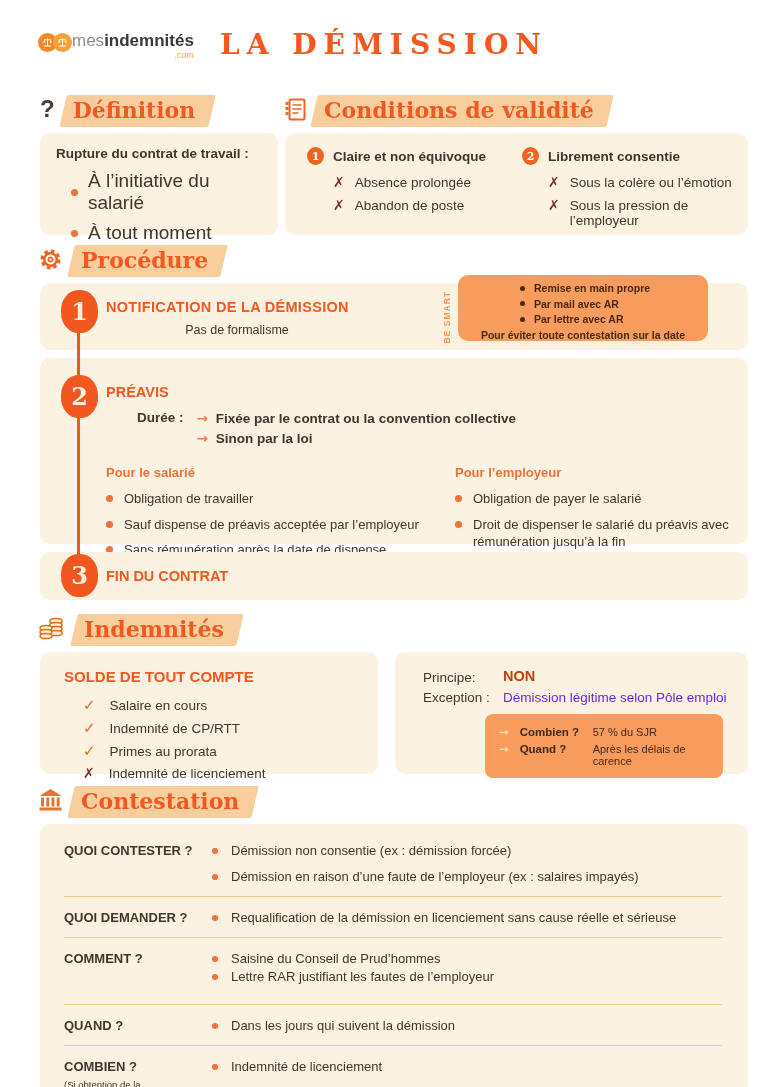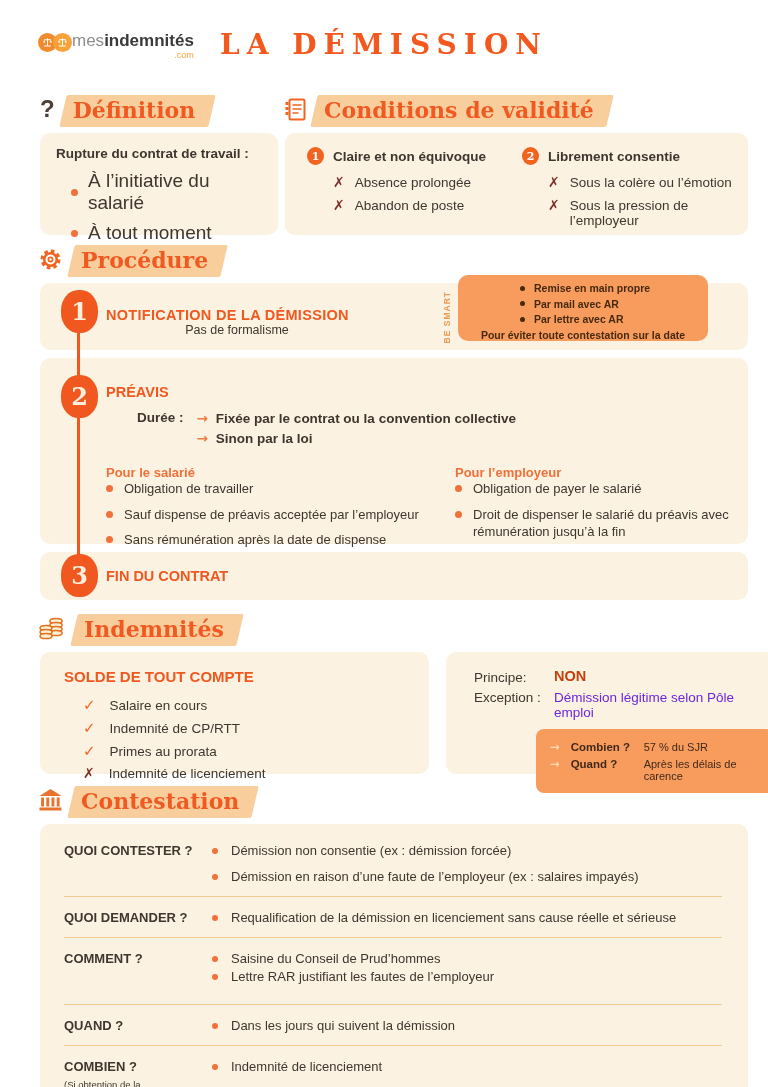--- a/index.html
+++ b/index.html
@@ -53,46 +53,46 @@
   .band{background:#FBF2E2;border-radius:10px;margin:8px 20px 0 40px;position:relative;}
   .band1{height:67px;margin-top:0;}
   .band2{height:186px;}
   .band3{height:48px;}
   .badge{position:absolute;width:37px;height:43px;background:#F0581F;border-radius:47%;color:#FCEFDC;
          font-family:"DejaVu Serif",serif;font-weight:bold;font-size:24px;display:flex;align-items:center;justify-content:center;z-index:2;}
   .band1 .badge{left:21px;top:7px;}
   .band2 .badge{left:21px;top:17px;}
   .band3 .badge{left:21px;top:2px;}
   .vline{position:absolute;left:77px;top:30px;height:250px;width:3px;background:#F0581F;z-index:1;}
-  .step1-title{position:absolute;left:66px;top:24px;color:#F0581F;font-weight:bold;font-size:14.5px;letter-spacing:.3px;}
+  .step1-title{position:absolute;left:66px;top:16px;color:#F0581F;font-weight:bold;font-size:14.5px;letter-spacing:.3px;}
   .step1-sub{position:absolute;left:66px;top:40px;width:262px;text-align:center;font-size:12.5px;}
   .bs-label{position:absolute;left:402px;top:8px;writing-mode:vertical-rl;transform:rotate(180deg);
             color:#EF9A55;font-size:8.5px;font-weight:bold;letter-spacing:1px;}
   .bs-box{position:absolute;left:418px;top:-8px;width:250px;height:66px;background:#F79C5D;border-radius:10px;
           box-sizing:border-box;padding:7px 8px 0;color:#46290F;}
   .bs-item{display:flex;gap:9px;align-items:center;padding-left:54px;font-size:10.5px;font-weight:bold;margin-bottom:3.5px;}
   .bs-dot{width:5px;height:5px;border-radius:50%;background:#46290F;flex:none;}
   .bs-footer{text-align:center;font-size:10.5px;font-weight:bold;margin-top:4px;}
   .step2-title{padding:26px 0 0 66px;color:#F0581F;font-weight:bold;font-size:14.5px;}
   .duree{display:flex;margin:10px 0 0 97px;gap:13px;}
   .duree-label{font-weight:bold;font-size:13.5px;}
   .drow{display:flex;gap:8px;align-items:baseline;font-size:13.5px;font-weight:bold;margin-bottom:4px;}
   .arr{color:#F0793B;font-weight:bold;font-family:"DejaVu Sans",sans-serif;}
   .pv-cols{display:flex;margin:15px 0 0 66px;}
   .pv-col{width:349px;flex:none;}
   .pv-col.emp{width:300px;}
-  .pv-title{color:#F0703A;font-weight:bold;font-size:13px;margin-bottom:0;}
+  .pv-title{color:#F0703A;font-weight:bold;font-size:13px;margin-bottom:10px;}
   .pv-item{display:flex;gap:11px;margin-bottom:8px;font-size:13px;align-items:baseline;line-height:1.35;}
   .pv-item .dot{position:relative;top:-1px;}
   .step3-title{padding:16px 0 0 66px;color:#F0581F;font-weight:bold;font-size:14.5px;}
 
   
   .ind-head{margin:14px 0 0 38px;}
   .cards-row{display:flex;margin:6px 20px 0 40px;gap:17px;}
-  .solde-card{width:389px;flex:none;height:122px;box-sizing:border-box;padding:16px 0 0 24px;}
+  .solde-card{width:338px;flex:none;height:122px;box-sizing:border-box;padding:16px 0 0 24px;}
   .card-title{color:#F0581F;font-weight:bold;font-size:15px;}
   .mark-list{margin-top:11px;}
   .mrow{display:flex;gap:14px;align-items:baseline;margin-bottom:5px;font-size:13.5px;padding-left:19px;}
   .mark{font-family:"DejaVu Sans",sans-serif;font-weight:bold;}
   .mark.check{color:#F0641F;font-size:15px;}
   .mark.cross{color:#7E3128;font-size:14px;}
   .chomage-card{flex:1;height:122px;box-sizing:border-box;padding:13px 0 0 28px;}
   .kv{display:flex;font-size:13.5px;margin-top:5px;}
   .kv .k{width:80px;flex:none;}
   .kv.principe .v{color:#c2410c;font-weight:bold;font-size:14.5px;margin-top:-2px;}

